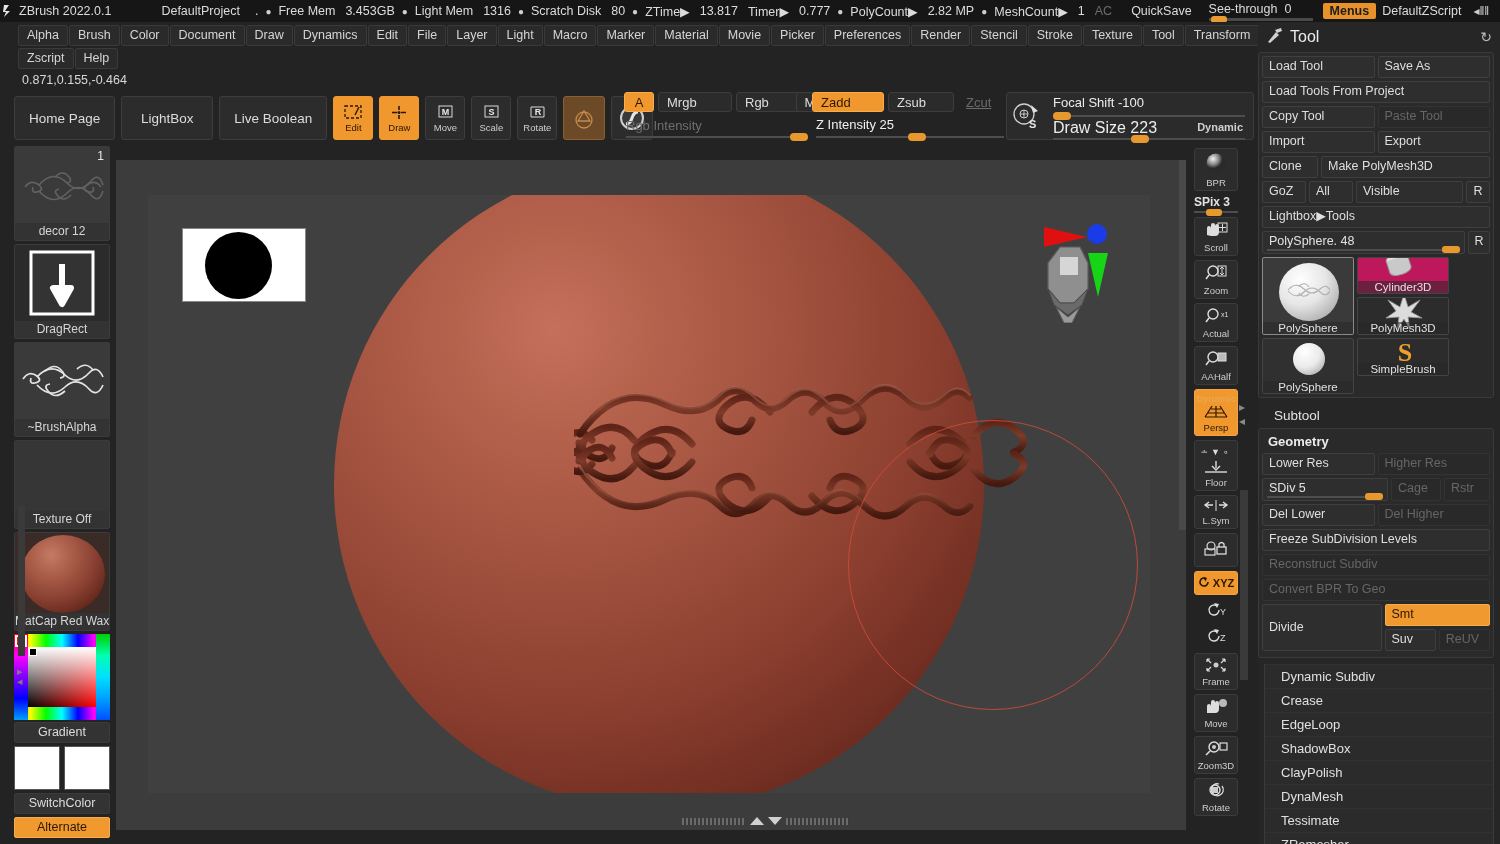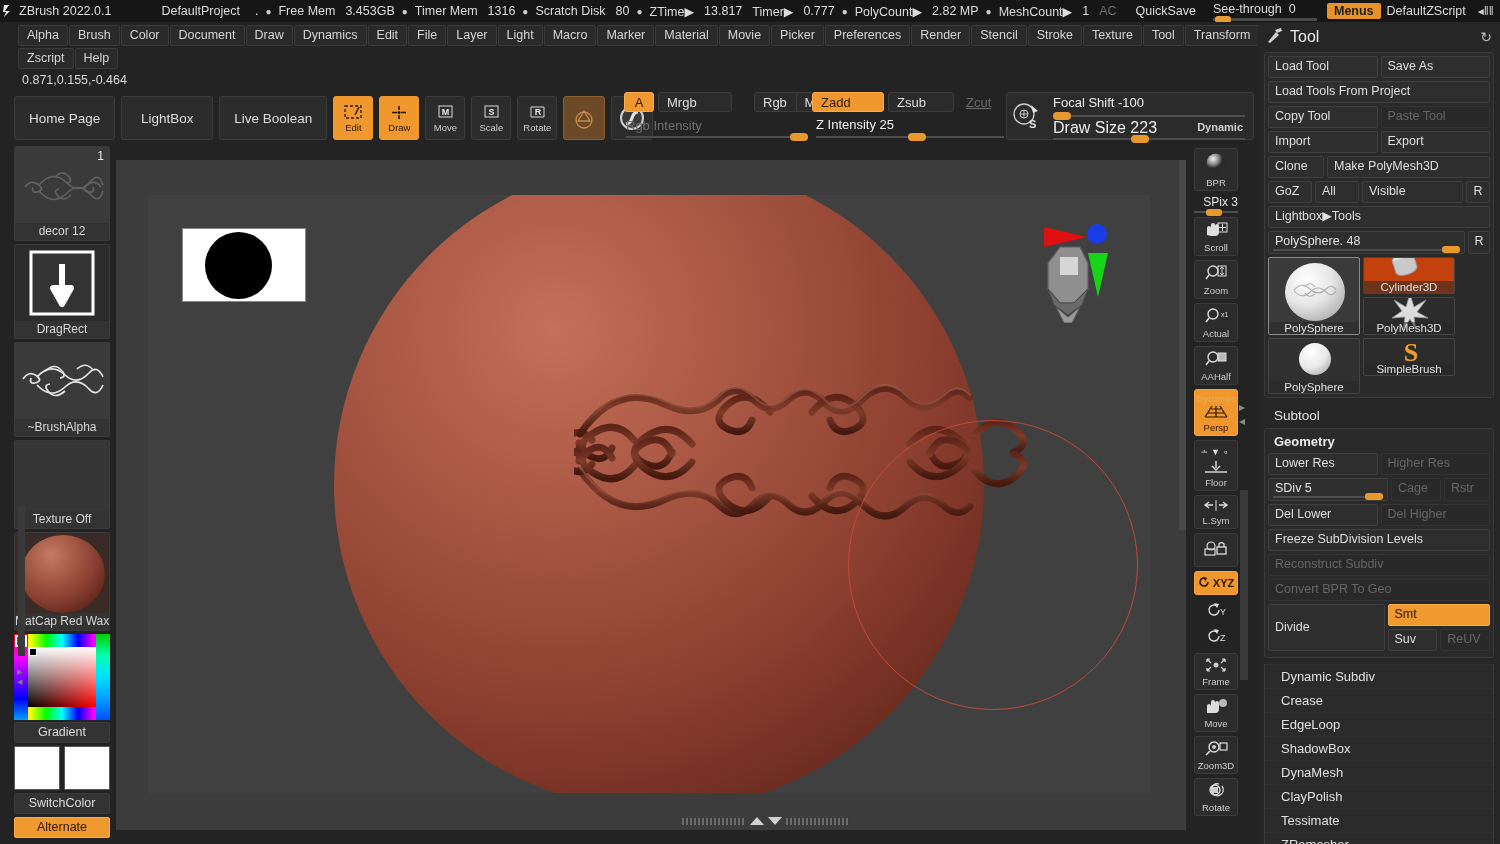--- a/index.html
+++ b/index.html
@@ -166,35 +166,35 @@
     display: flex; flex-direction: column; align-items: center; justify-content: center;
     padding: 3px 0 2px 0; margin-bottom: 4px;
   }
   .rbtn .rglyph { font-size: 15px; line-height: 16px; color: #dcdcdc; }
   .rbtn .rlbl { font-size: 9.5px; line-height: 11px; color: #cdcdcd; }
   .rbtn.active { background: #f0972e; border-color: #f4a445; }
   .rbtn.active .rlbl { color: #2a1802; }
   .rbtn.active .rglyph { color: #2a1802; }
   .rbtn.bare { background: transparent; border: none; }
   .rslider { width: 44px; margin-bottom: 4px; }
-  .rslider .rlabel { font-size: 12px; color: #e2e2e2; text-align: right; }
+  .rslider .rlabel { font-size: 12px; color: #e2e2e2; text-align: left; font-weight: bold; }
   .rslider .rtrack { position: relative; height: 2px; background: #4d4d4d; margin-top: 2px; }
   .rslider .rknob { position: absolute; width: 16px; height: 7px; background: #e8992e;
     border-radius: 3px; top: -2px; left: 12px; }
 
   
   #toolpanel {
     position: absolute; left: 1258px; top: 22px; width: 242px; height: 822px;
     background: #262626;
   }
   #tp-header { display: flex; align-items: center; height: 30px; padding: 0 8px; }
   #tp-header .hicon { width: 20px; font-size: 15px; color: #d0d0d0; }
   #tp-header .htitle { font-size: 16px; color: #ececec; padding-left: 4px; flex: 1; }
   #tp-header .hrefresh { font-size: 14px; color: #bbb; }
-  .tp-group { margin: 0 6px 6px 6px; border: 1px solid #3a3a3a; border-radius: 3px;
+  .tp-group { margin: 0 6px 6px 0; border: 1px solid #3a3a3a; border-radius: 3px;
     background: #2a2a2a; padding: 3px; }
   .tprow { display: flex; gap: 3px; margin-bottom: 3px; }
   .tpbtn {
     background: #2e2e2e; border: 1px solid #3f3f3f; border-radius: 2px;
     font-size: 12.5px; color: #dfdfdf; padding: 2px 6px 3px 6px; flex: 1;
     white-space: nowrap; overflow: hidden; line-height: 15px;
   }
   .tpbtn.dis { color: #666; background: #292929; border-color: #343434; }
   .tpbtn.on { background: #f0992f; border-color: #f6ab4c; color: #2a1802; }
   .tpbtn.narrow { flex: 0 0 24px; text-align: center; padding: 2px 0 3px 0; }
@@ -244,21 +244,21 @@
           <path d="M4 1 L9 1 L5 7 L10 7 L4 13 L6 8 L3 8 Z" fill="#e6e6e6"></path>
         </svg>
     </div>
     <span class="tb-item">ZBrush 2022.0.1</span>
     <span class="proj">DefaultProject</span>
     <span class="tb-item">.</span>
     <span class="tb-sep">●</span>
     <span class="tb-item">Free Mem</span>
     <span class="tb-item">3.453GB</span>
     <span class="tb-sep">●</span>
-    <span class="tb-item">Timer Mem</span>
+    <span class="tb-item">Light Mem</span>
     <span class="tb-item">1316</span>
     <span class="tb-sep">●</span>
     <span class="tb-item">Scratch Disk</span>
     <span class="tb-item">80</span>
     <span class="tb-sep">●</span>
     <span class="tb-item">ZTime▶</span>
     <span class="tb-item">13.817</span>
     <span class="tb-item">Timer▶</span>
     <span class="tb-item">0.777</span>
     <span class="tb-sep">●</span>
@@ -386,21 +386,21 @@
       <svg width="28" height="28" viewBox="0 0 28 28">
         <circle cx="14" cy="14" r="11" fill="#3a3a3a" stroke="#cfcfcf" stroke-width="2"></circle>
         <path d="M8 20 C16 20 12 8 20 8" stroke="#e8e8e8" stroke-width="3" fill="none"></path>
       </svg>
     </div>
   </div>
 
   <div id="rgbcluster">
     <div class="smallbtn on" style="left:0;top:0;width:30px;justify-content:center;padding-left:0">A</div>
     <div class="smallbtn" style="left:34px;top:0;width:74px">Mrgb</div>
-    <div class="smallbtn" style="left:130px;top:0;width:69px">Rgb</div>
+    <div class="smallbtn" style="left:112px;top:0;width:69px">Rgb</div>
     <div class="smallbtn" style="left:172px;top:0;width:28px;justify-content:center;padding-left:0">M</div>
     <div class="smallbtn on" style="left:186px;top:0;width:72px;left:188px">Zadd</div>
     <div class="smallbtn" style="left:264px;top:0;width:66px">Zsub</div>
     <div class="smallbtn off" style="left:334px;top:0;width:46px;border:none;background:transparent">Zcut</div>
 
     <div class="sliderlbl" style="left:2px;top:26px;color:#6f6f6f">Rgb Intensity</div>
     <div class="strack" style="left:2px;top:44px;width:182px">
       <div class="sknob" style="left:164px;top:-3px"></div>
     </div>
     <div class="sliderlbl" style="left:192px;top:25px;color:#efefef">Z Intensity 25</div>
@@ -829,21 +829,21 @@
             </svg>
             <div class="tcl">PolySphere</div>
           </div>
           <div class="tool-cell small">
             <div style="position:absolute;left:30px;top:4px;width:32px;height:32px;border-radius:50%;
                  background:radial-gradient(circle at 36% 28%,#ffffff 0%,#eaeaea 50%,#b0b0b0 85%,#8a8a8a 100%);"></div>
             <div class="tcl">PolySphere</div>
           </div>
         </div>
         <div class="tool-col">
-          <div class="tool-cell" style="height:37px;background:#c2410c">
+          <div class="tool-cell" style="height:37px;background:#be185d">
             <svg style="position:absolute;left:20px;top:-16px" width="40" height="40" viewBox="0 0 40 40">
               <g transform="rotate(-18 20 20)">
                 <ellipse cx="20" cy="16" rx="11" ry="5" fill="#e0e0e0" stroke="#9a9a9a"></ellipse>
                 <path d="M9 16 v12 a11 5 0 0 0 22 0 V16" fill="#c9c9c9" stroke="#9a9a9a"></path>
               </g>
             </svg>
             <div class="tcl">Cylinder3D</div>
           </div>
           <div class="tool-cell" style="height:38px;background:#2c2c2c">
             <svg style="position:absolute;left:26px;top:-6px" width="40" height="40" viewBox="0 0 40 40">
@@ -902,21 +902,21 @@
           </div>
         </div>
       </div>
     </div>
 
     <div class="tp-list">
       <div class="tp-list-item">Dynamic Subdiv</div>
       <div class="tp-list-item">Crease</div>
       <div class="tp-list-item">EdgeLoop</div>
       <div class="tp-list-item">ShadowBox</div>
+      <div class="tp-list-item">ClayPolish</div>
       <div class="tp-list-item">DynaMesh</div>
-      <div class="tp-list-item">ClayPolish</div>
       <div class="tp-list-item">Tessimate</div>
       <div class="tp-list-item">ZRemesher</div>
 
     </div>
   </div>
 
 </div>
 
 </body></html>

